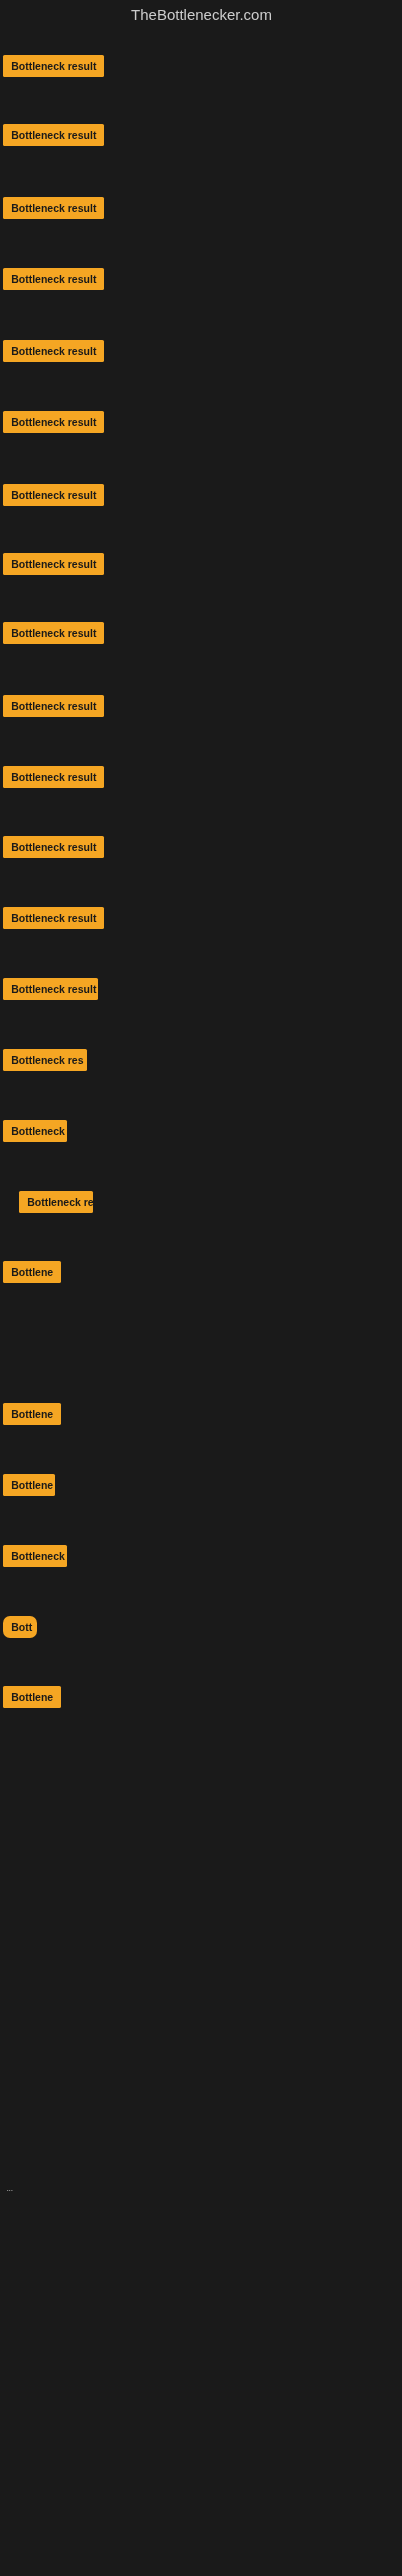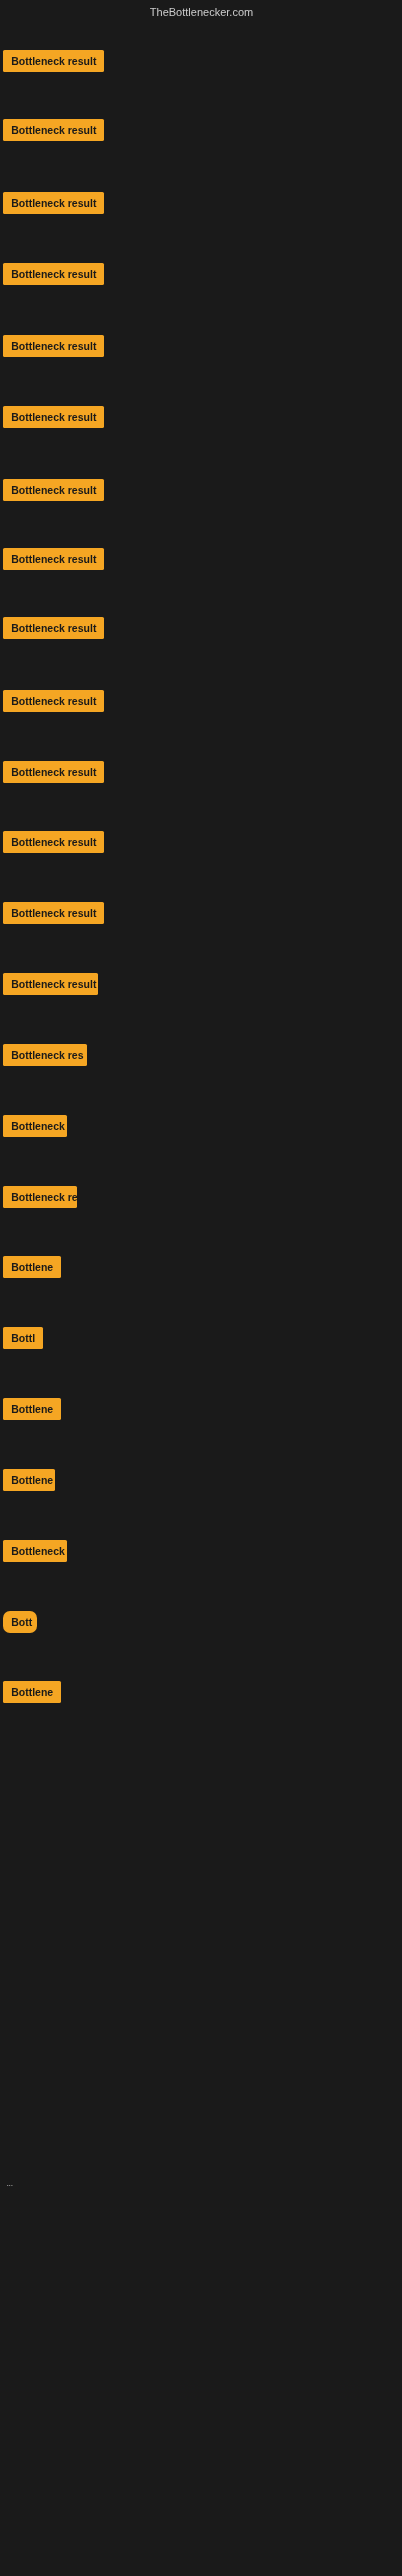--- a/index.html
+++ b/index.html
@@ -10,21 +10,21 @@
     body {
       width: 403px;
       min-height: 2576px;
       background-color: #1a1a1a;
       font-family: Arial, sans-serif;
       position: relative;
     }
     .site-title {
       text-align: center;
       color: #cccccc;
-      font-size: 11px;
+      font-size: 15px;
       padding: 6.4px 0 9.7px 0;
       font-weight: normal;
     }
     .bottleneck-item {
       display: inline-block;
       background-color: #f5a623;
       color: #1a1a1a;
       font-size: 10.5px;
       font-weight: bold;
       padding: 4.8px 8px;
@@ -52,23 +52,22 @@
     <div style="position: absolute; top: 451px; left: 0px; width: 403px;"><span class="bottleneck-item" style="max-width: 105px;">Bottleneck result</span></div>
     <div style="position: absolute; top: 520px; left: 0px; width: 403px;"><span class="bottleneck-item" style="max-width: 105px;">Bottleneck result</span></div>
     <div style="position: absolute; top: 589px; left: 0px; width: 403px;"><span class="bottleneck-item" style="max-width: 105px;">Bottleneck result</span></div>
     <div style="position: absolute; top: 662px; left: 0px; width: 403px;"><span class="bottleneck-item" style="max-width: 105px;">Bottleneck result</span></div>
     <div style="position: absolute; top: 733px; left: 0px; width: 403px;"><span class="bottleneck-item" style="max-width: 105px;">Bottleneck result</span></div>
     <div style="position: absolute; top: 803px; left: 0px; width: 403px;"><span class="bottleneck-item" style="max-width: 105px;">Bottleneck result</span></div>
     <div style="position: absolute; top: 874px; left: 0px; width: 403px;"><span class="bottleneck-item" style="max-width: 105px;">Bottleneck result</span></div>
     <div style="position: absolute; top: 945px; left: 0px; width: 403px;"><span class="bottleneck-item" style="max-width: 95px;">Bottleneck result</span></div>
     <div style="position: absolute; top: 1016px; left: 0px; width: 402px;"><span class="bottleneck-item" style="max-width: 84px;">Bottleneck res</span></div>
     <div style="position: absolute; top: 1087px; left: 0px; width: 403px;"><span class="bottleneck-item" style="max-width: 64px;">Bottleneck</span></div>
-    <div style="position: absolute; top: 1158px; left: 0px; width: 321px;"><span class="bottleneck-item" style="max-width: 74px;">Bottleneck re</span></div>
+    <div style="position: absolute; top: 1158px; left: 16px; width: 321px;"><span class="bottleneck-item" style="max-width: 74px;">Bottleneck re</span></div>
     <div style="position: absolute; top: 1228px; left: 0px; width: 403px;"><span class="bottleneck-item" style="max-width: 58px;">Bottlene</span></div>
-    <div style="position: absolute; top: 1299px; left: 0px; width: 403px;"><span class="bottleneck-item" style="max-width: 40px;">Bottl</span></div>
     <div style="position: absolute; top: 1370px; left: 0px; width: 403px;"><span class="bottleneck-item" style="max-width: 58px;">Bottlene</span></div>
     <div style="position: absolute; top: 1441px; left: 0px; width: 403px;"><span class="bottleneck-item" style="max-width: 52px;">Bottlene</span></div>
     <div style="position: absolute; top: 1512px; left: 0px; width: 403px;"><span class="bottleneck-item" style="max-width: 64px;">Bottleneck</span></div>
     <div style="position: absolute; top: 1583px; left: 0px; width: 403px;"><span class="bottleneck-item" style="max-width: 34px; border-radius: 7px;">Bott</span></div>
     <div style="position: absolute; top: 1653px; left: 0px; width: 403px;"><span class="bottleneck-item" style="max-width: 58px;">Bottlene</span></div>
     <div style="position: absolute; top: 2149px; left: 0px; width: 403px;"><span class="bottleneck-item" style="background-color: transparent; color: rgb(136, 136, 136); font-size: 8px; padding: 1.6px 3.2px; max-width: 11.3px;">...</span></div>
   </div>
 
 
 </body></html>

